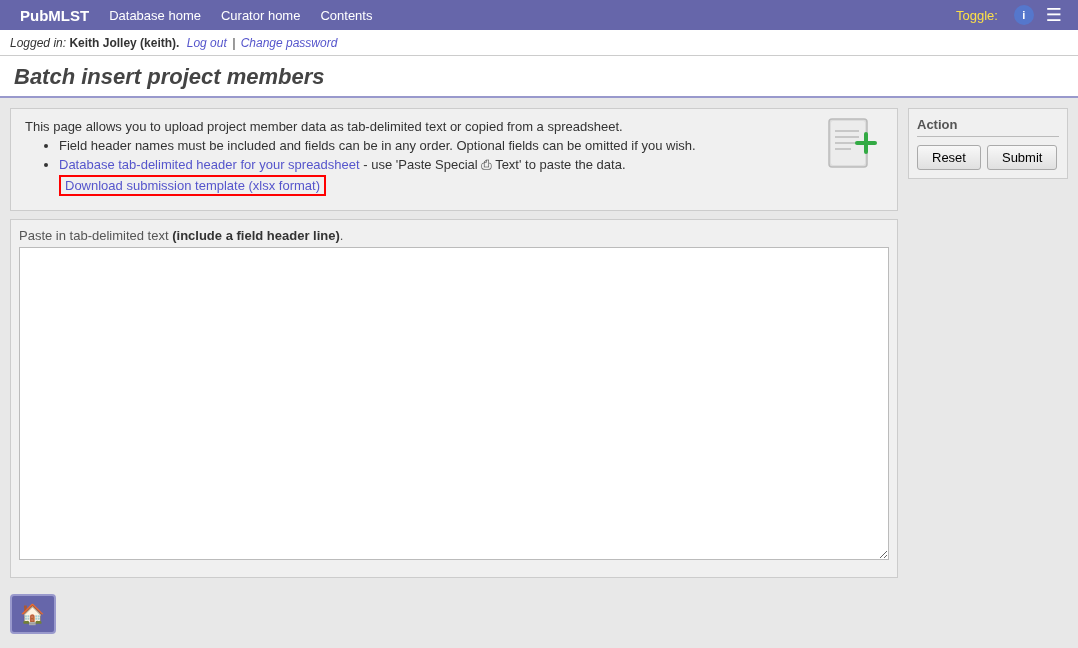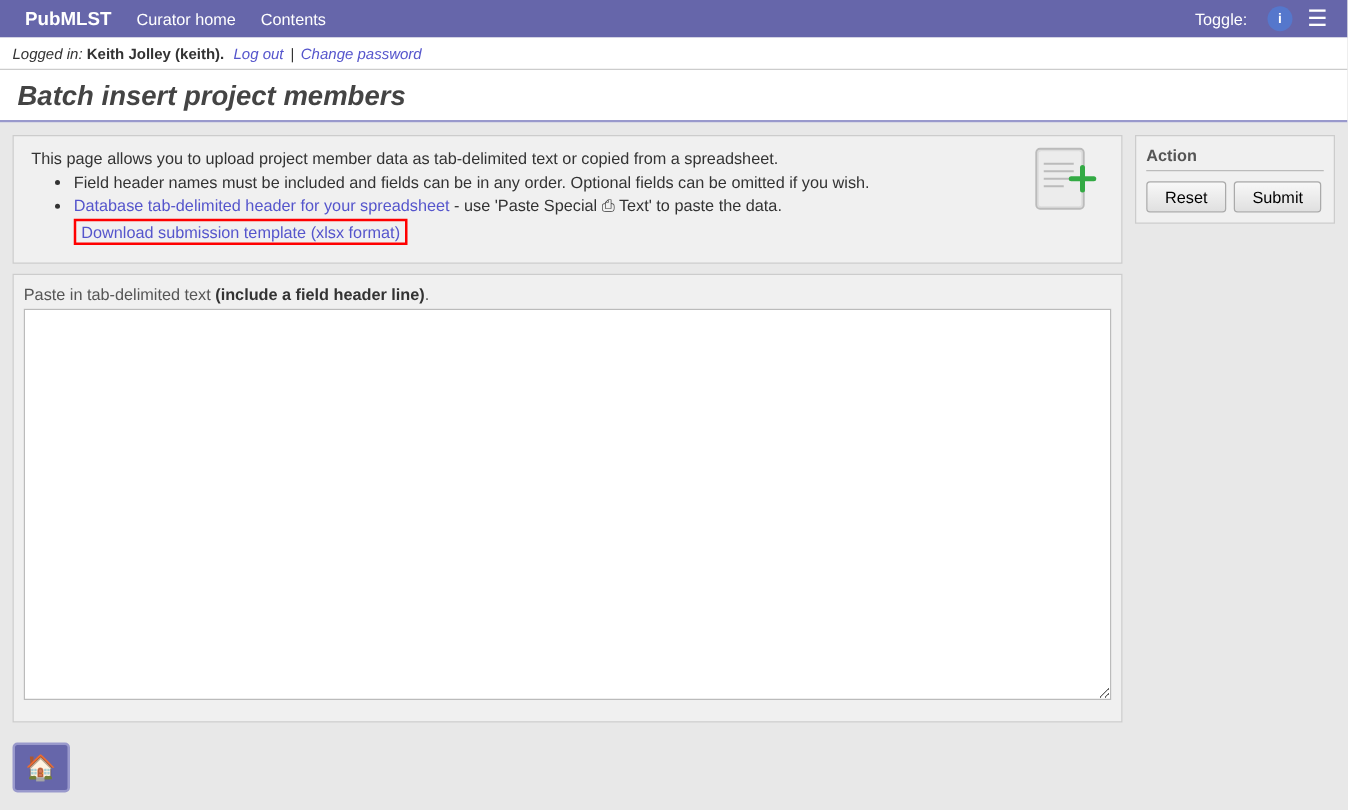--- a/index.html
+++ b/index.html
@@ -22,21 +22,21 @@
       display: flex;
       align-items: center;
       cursor: pointer;
     }
     #navbar .nav-right {
       margin-left: auto;
       display: flex;
       align-items: center;
       gap: 6px;
     }
-    #navbar .toggle-label { color: #ffffff; font-size: 13px; }
+    #navbar .toggle-label { color: #fde047; font-size: 13px; }
     #navbar .toggle-circle {
       width: 20px; height: 20px;
       border-radius: 50%;
       background: #5577cc;
       color: white;
       display: flex; align-items: center; justify-content: center;
       font-size: 11px; font-weight: bold;
       cursor: pointer;
     }
     #navbar .hamburger {
@@ -205,20 +205,21 @@
       cursor: pointer;
       color: white;
       font-size: 20px;
     }
   </style>
 </head>
 <body>
 
 <div id="navbar">
   <span style="font-weight:bold; font-size:15px;">PubMLST</span>
+  <a>Database home</a>
   <a>Curator home</a>
   <a>Contents</a>
   <div class="nav-right">
     <span class="toggle-label">Toggle:</span>
     <div class="toggle-circle">i</div>
     <span class="hamburger">☰</span>
   </div>
 </div>
 
 <div id="loginbar">

